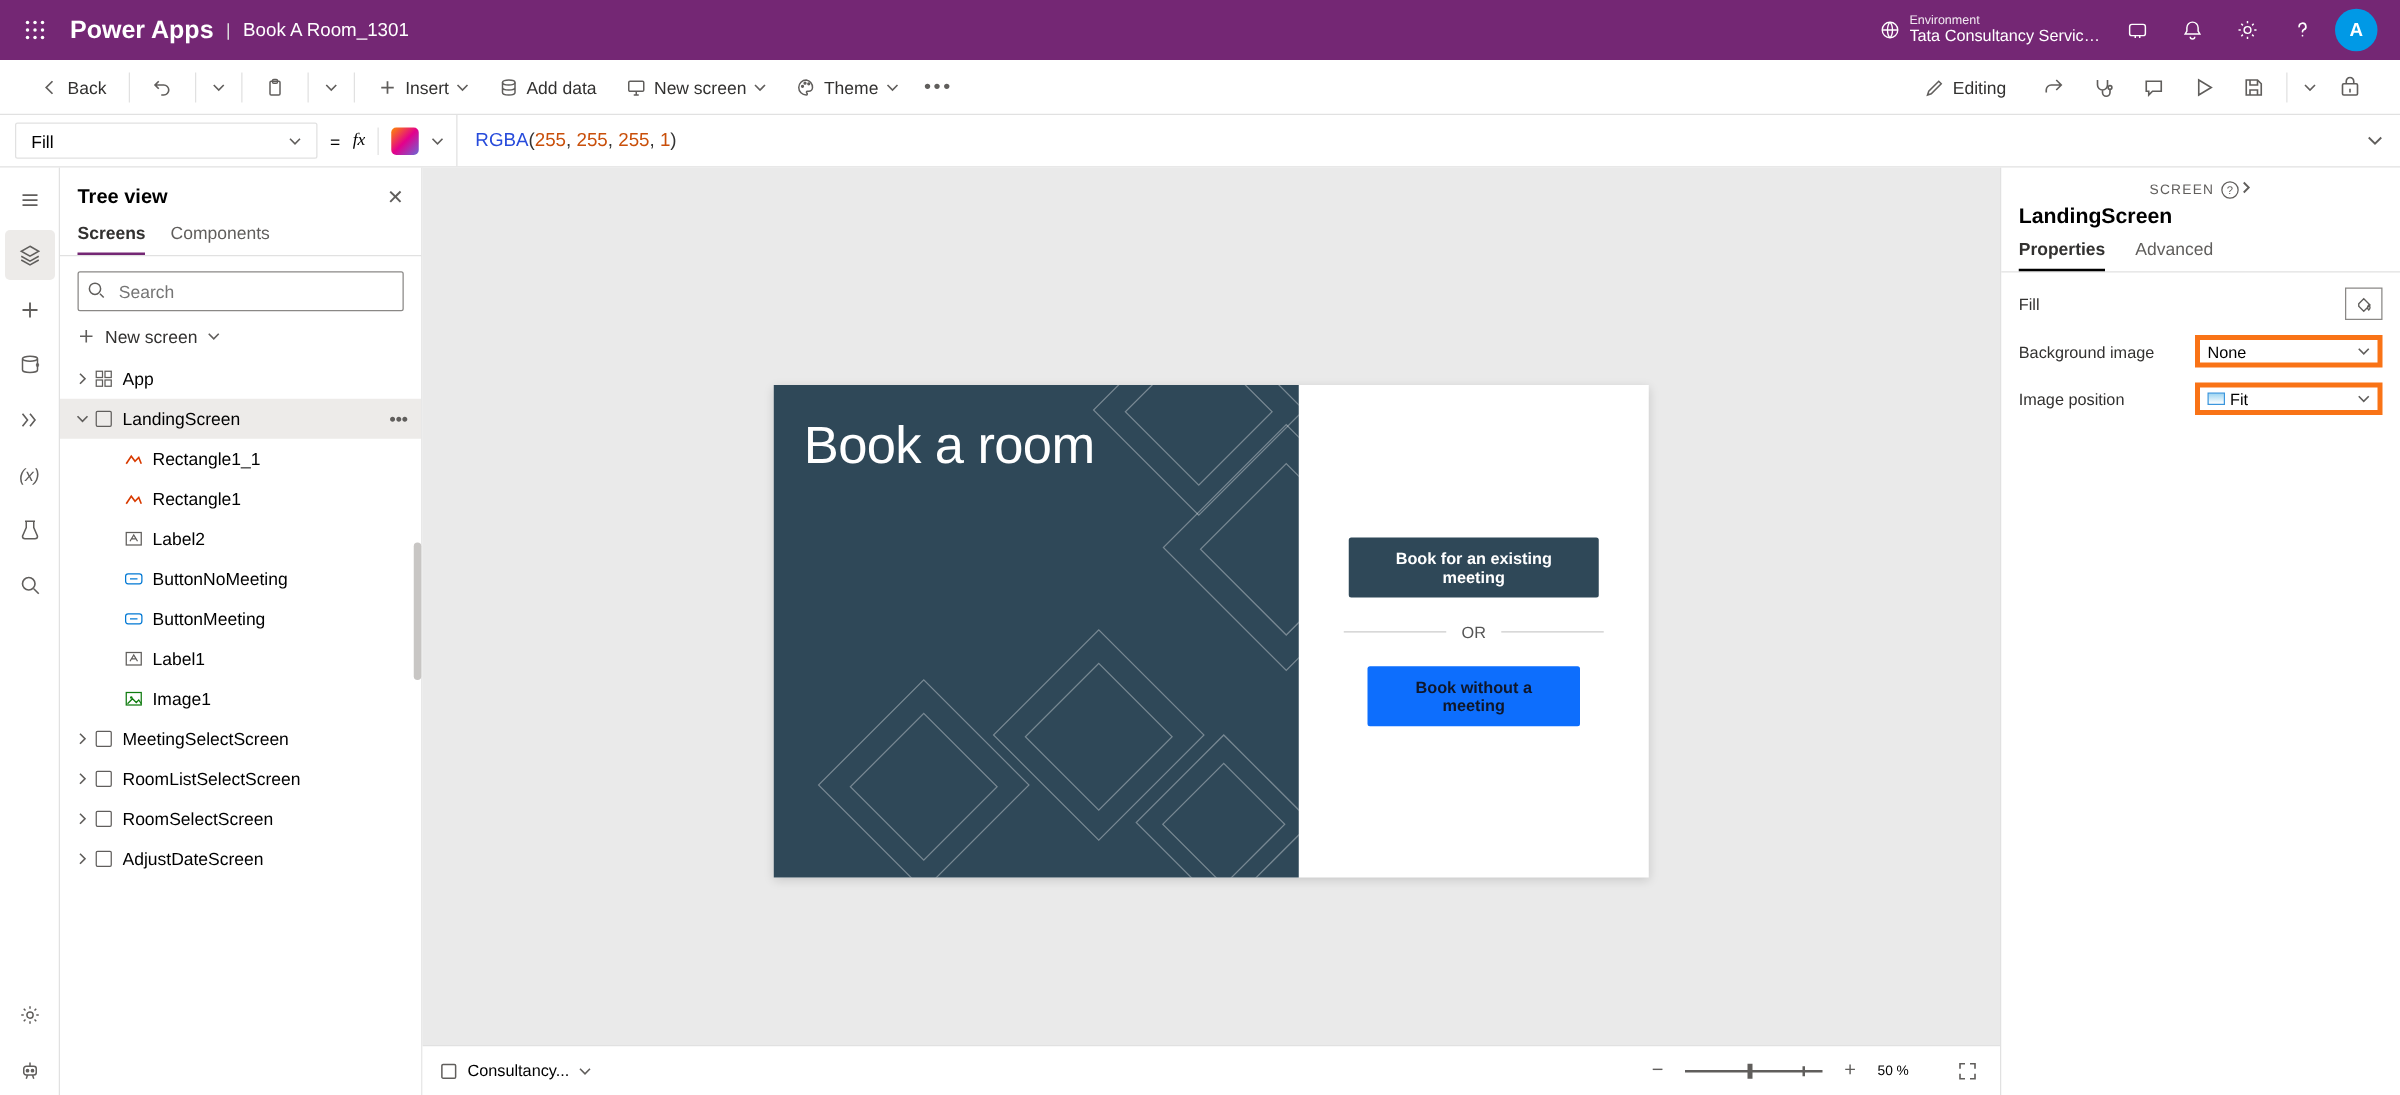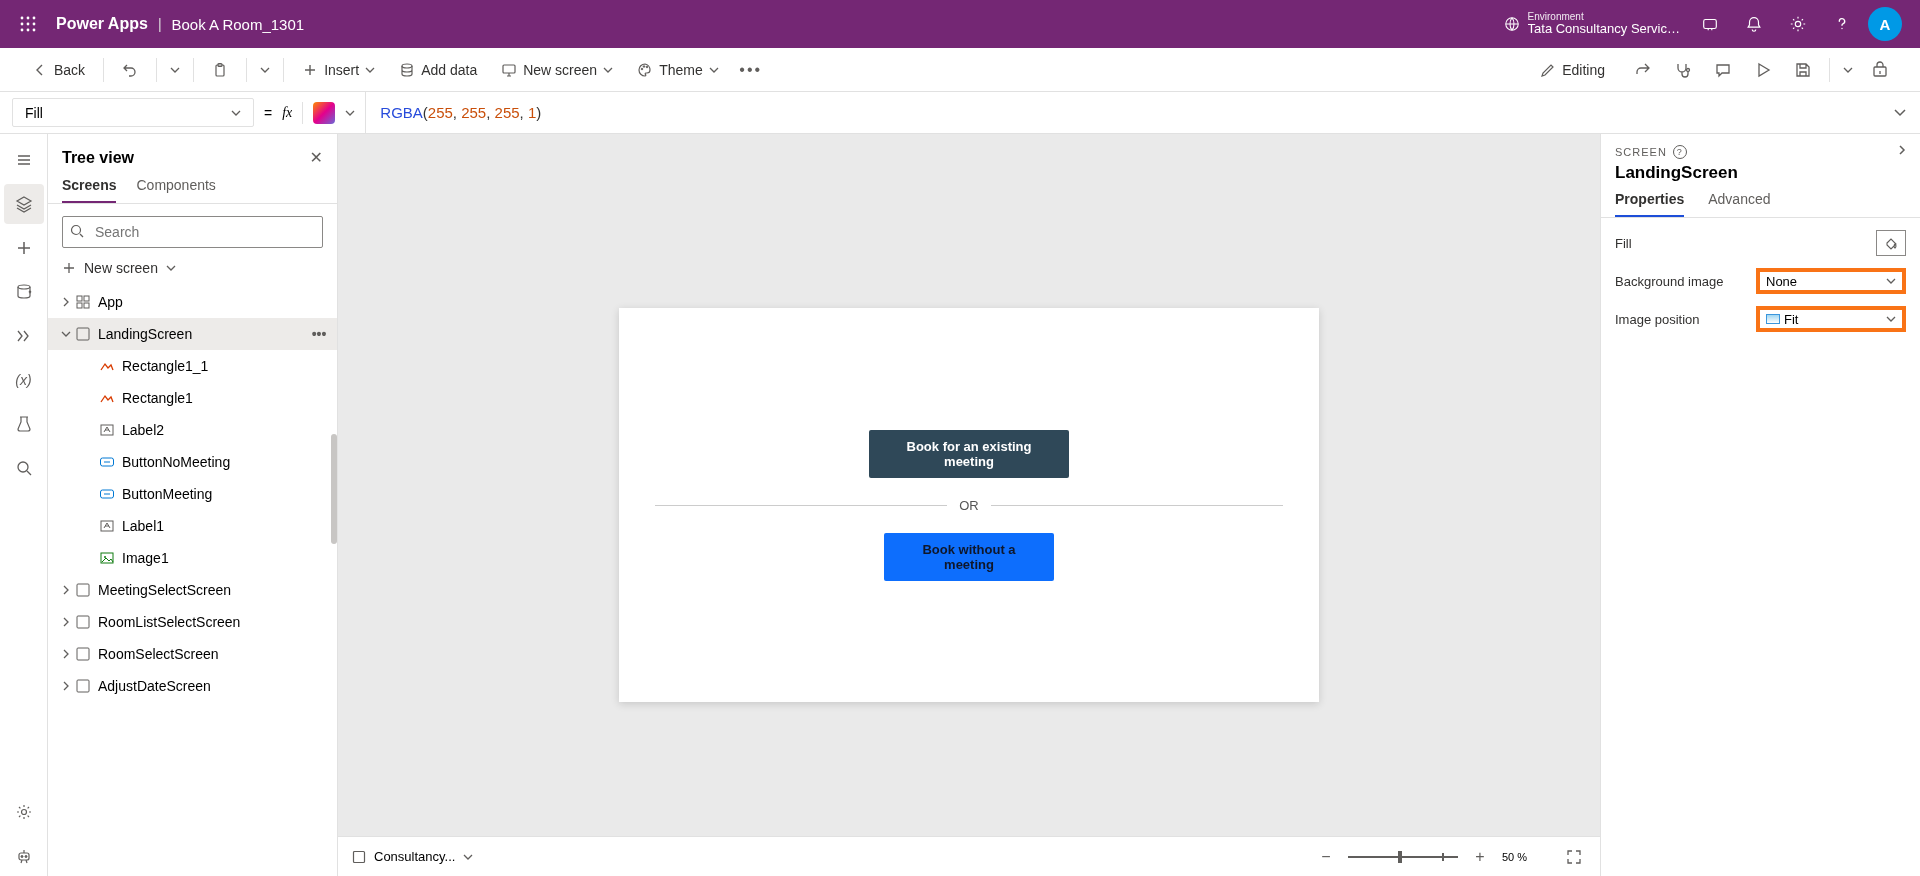--- a/index.html
+++ b/index.html
@@ -2,21 +2,21 @@
 <html><head>
 <meta charset="utf-8">
 <style>
 * { box-sizing: border-box; margin: 0; padding: 0; font-family: "Segoe UI", sans-serif; }
 body { width: 1920px; height: 876px; overflow: hidden; background: #fff; }
 
 
 .top-header { height: 48px; background: #742774; display: flex; align-items: center; color: #fff; padding: 0 8px; }
 .waffle { width: 40px; height: 40px; display: flex; align-items: center; justify-content: center; cursor: pointer; }
 .waffle svg { width: 16px; height: 16px; }
-.brand { font-size: 16px; font-weight: 600; margin-left: 8px; }
+.brand { font-size: 20px; font-weight: 600; margin-left: 8px; }
 .separator { margin: 0 10px; font-size: 14px; color: #ddd; }
 .app-title { font-size: 15px; }
 .top-header .spacer { flex: 1; }
 .env-block { display: flex; align-items: center; margin-right: 8px; gap: 8px; }
 .env-block .globe { width: 16px; height: 16px; }
 .env-text { line-height: 1.1; }
 .env-label { font-size: 10px; opacity: .9; }
 .env-name { font-size: 13px; max-width: 170px; overflow: hidden; text-overflow: ellipsis; white-space: nowrap; }
 .top-icons { display: flex; align-items: center; }
 .top-icon-btn { width: 44px; height: 48px; display: flex; align-items: center; justify-content: center; cursor: pointer; }
@@ -108,26 +108,26 @@
 .zoom-controls { display:flex; align-items:center; gap:10px; }
 .zoom-btn { width:24px; height:24px; display:flex;align-items:center;justify-content:center; cursor:pointer; font-size:16px; color:#605e5c; }
 .slider-track { width:110px; height:2px; background:#605e5c; position:relative; }
 .slider-thumb { position:absolute; top:-5px; left:50%; width:4px; height:12px; background:#605e5c; }
 .slider-tick { position:absolute; top:-3px; width:2px; height:8px; background:#605e5c; }
 .zoom-label { font-size:11px; width:50px; }
 .fit-btn svg { width:16px;height:16px; stroke:#605e5c; fill:none; }
 
 
 .props-panel { width: 320px; border-left:1px solid #e1e1e1; display:flex; flex-direction:column; font-size:13px; }
-.props-header-row { display:flex; align-items:center; justify-content:space-between; padding: 10px 12px 2px 14px; }
+.props-header-row { display:flex; align-items:center; justify-content:center; padding: 10px 12px 2px 14px; }
 .props-screen-label { font-size:11px; letter-spacing:1px; color:#605e5c; display:flex; align-items:center; gap:6px; }
 .props-title { font-size:17px; font-weight:600; padding: 2px 14px 8px 14px; }
 .props-tabs { display:flex; gap: 24px; padding: 0 14px; border-bottom:1px solid #e1e1e1; }
 .props-tab { padding-bottom:8px; cursor:pointer; color:#605e5c; font-size:14px; }
-.props-tab.active { color:#323130; font-weight:600; border-bottom:2px solid #1d4ed8; }
+.props-tab.active { color:#323130; font-weight:600; border-bottom:2px solid #000000; }
 .prop-rows { padding: 12px 14px; display:flex; flex-direction:column; gap: 12px; }
 .prop-row { display:flex; align-items:center; justify-content:space-between; }
 .prop-label { color:#323130; }
 .fill-swatch { width:30px; height:26px; border:1px solid #8a8886; display:flex; align-items:center; justify-content:center; }
 .fill-swatch svg { width:14px;height:14px; }
 .prop-select-box { width:150px; height:26px; border:4px solid #f97316; display:flex; align-items:center; justify-content:space-between; padding: 0 6px; }
 .prop-select-box svg { width:10px;height:10px; stroke:#605e5c; fill:none; }
 .fit-icon { width:14px; height:10px; border:1px solid #3a96dd; display:inline-block; margin-right:4px; background: linear-gradient(180deg,#9fd6f2,#fff); }
 .expand-chevron { cursor:pointer; }
 .expand-chevron svg { width:12px;height:12px; stroke:#605e5c; fill:none; }
@@ -584,20 +584,30 @@
             </svg>
           </span>
         <span class="tree-label">AdjustDateScreen</span>
       </div>
     </div>
     <div class="tree-scroll-thumb"></div>
   </div>
 
   <div class="canvas-area">
     <div class="canvas-screen">
+      <div class="screen-left">
+        <div class="cubes">
+          <div class="cube" style="left:280px;top:-40px;"></div>
+          <div class="cube" style="left:340px;top:60px;width:140px;height:140px;"></div>
+          <div class="cube" style="left:200px;top:220px;"></div>
+          <div class="cube" style="left:60px;top:260px;"></div>
+          <div class="cube" style="left:310px;top:300px;width:100px;height:100px;"></div>
+        </div>
+        <div class="title">Book a room</div>
+      </div>
       <div class="screen-right">
         <button class="btn-primary-dark">Book for an existing meeting</button>
         <div class="or-row">
           <div class="line"></div>
             <span>OR</span>
             <div class="line"></div>
         </div>
         <button class="btn-primary-blue">Book without a meeting</button>
       </div>
     </div>

